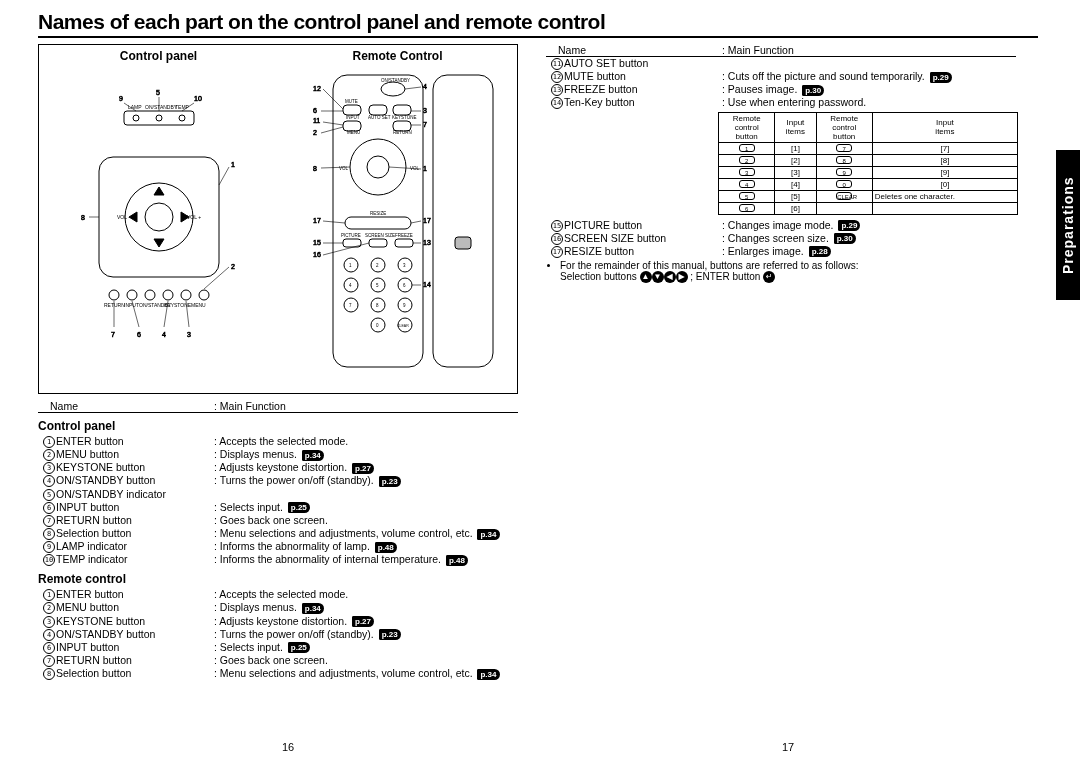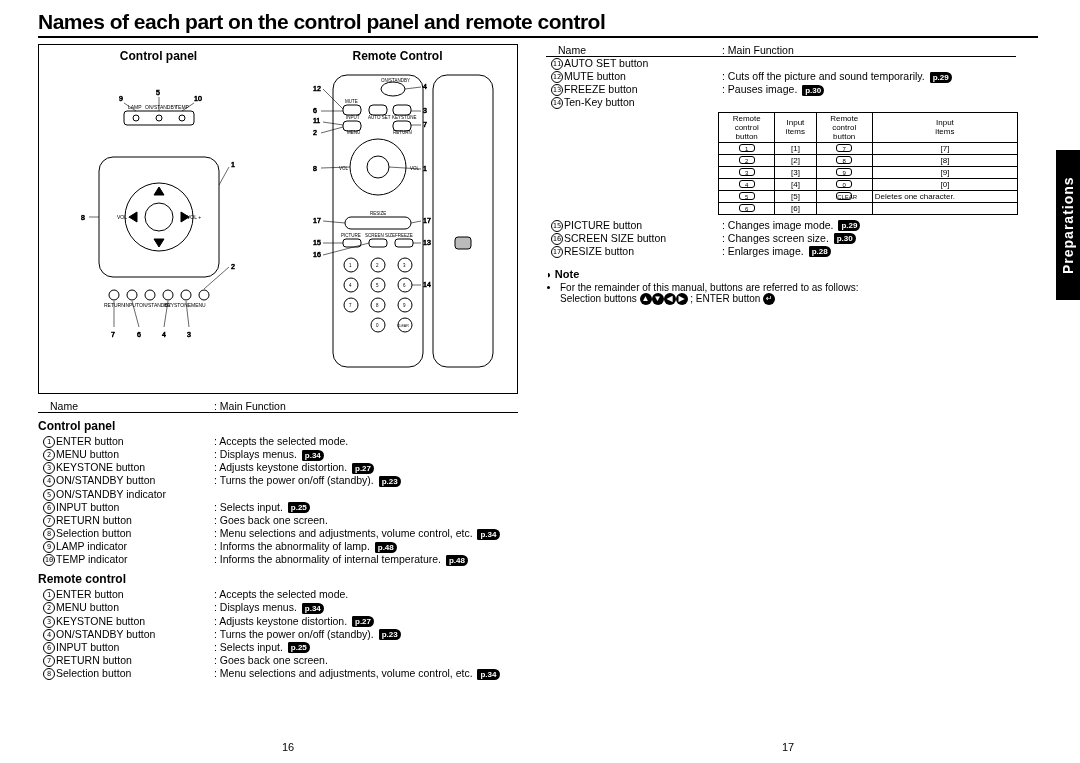--- a/index.html
+++ b/index.html
@@ -389,20 +389,21 @@
       <div class="fn">Cuts off the picture and sound temporarily. <span class="pref">p.29</span></div>
     </div>
         <div class="row">
       <div class="num"><span class="circnum">13</span></div>
       <div class="nm">FREEZE button</div>
       <div class="fn">Pauses image. <span class="pref">p.30</span></div>
     </div>
         <div class="row">
       <div class="num"><span class="circnum">14</span></div>
       <div class="nm">Ten-Key button</div>
+      <div class="fn">Use when entering password.</div>
     </div>
       </div>
 
     <table class="tkt">
       <thead>
           <tr id="tkt-head">
             <th>Remote<br>control<br>button</th>
             <th>Input<br>items</th>
             <th>Remote<br>control<br>button</th>
             <th>Input<br>items</th>
@@ -459,21 +460,20 @@
       <div class="nm">SCREEN SIZE button</div>
       <div class="fn">Changes screen size. <span class="pref">p.30</span></div>
     </div>
         <div class="row">
       <div class="num"><span class="circnum">17</span></div>
       <div class="nm">RESIZE button</div>
       <div class="fn">Enlarges image. <span class="pref">p.28</span></div>
     </div>
       </div>
 
-    <div class="note-head">Note</div>
     <ul class="note-body">
       <li>
         <span>For the remainder of this manual, buttons are referred to as follows:</span><br>
         <span>Selection buttons</span>
         <span class="sel-icons">
           <span class="circ">▲</span><span class="circ">▼</span><span class="circ">◀</span><span class="circ">▶</span>
         </span>
         <span>; ENTER button</span>
         <span class="circ">↵</span>
       </li>

